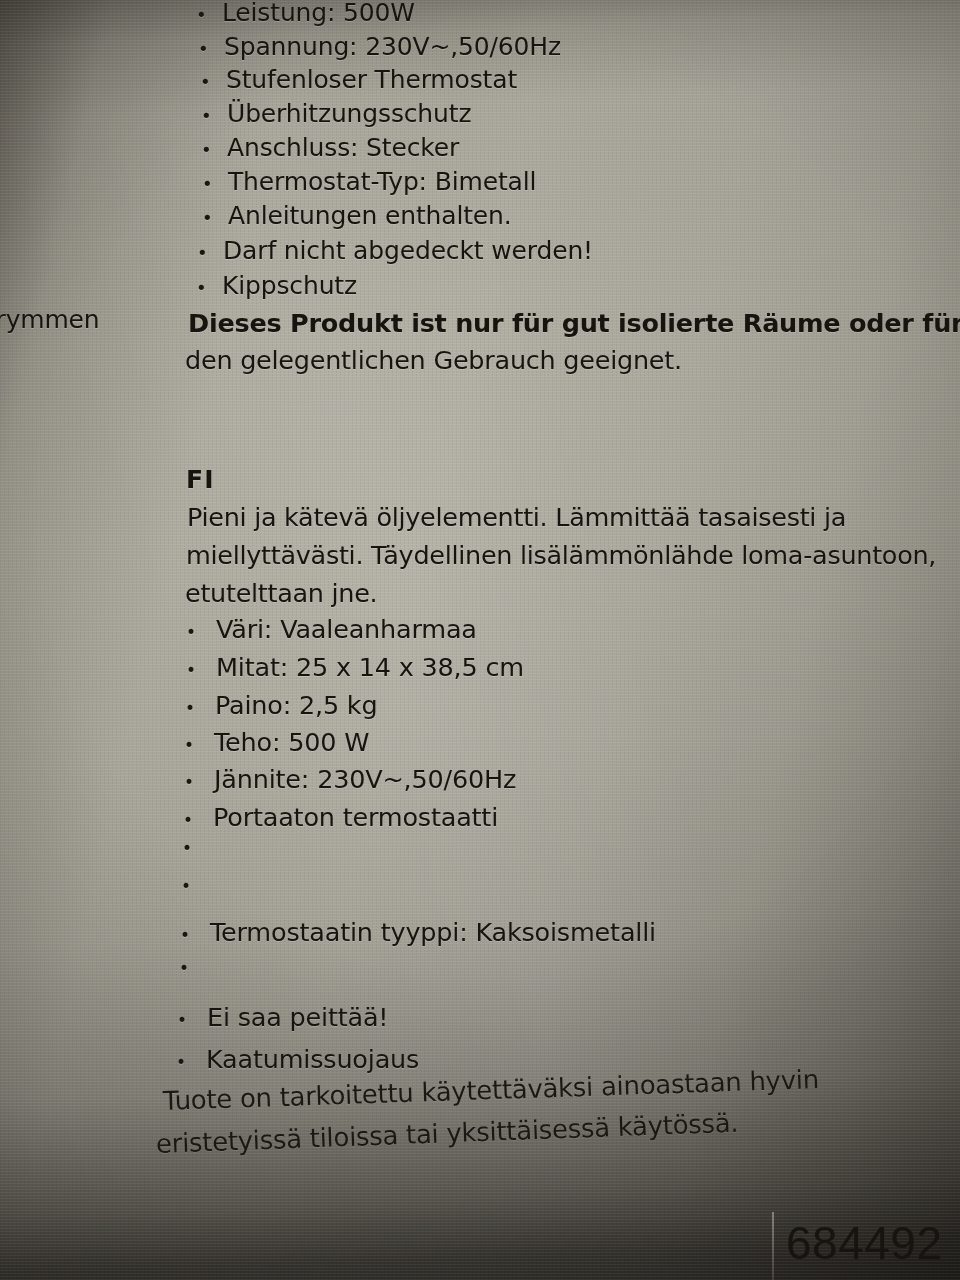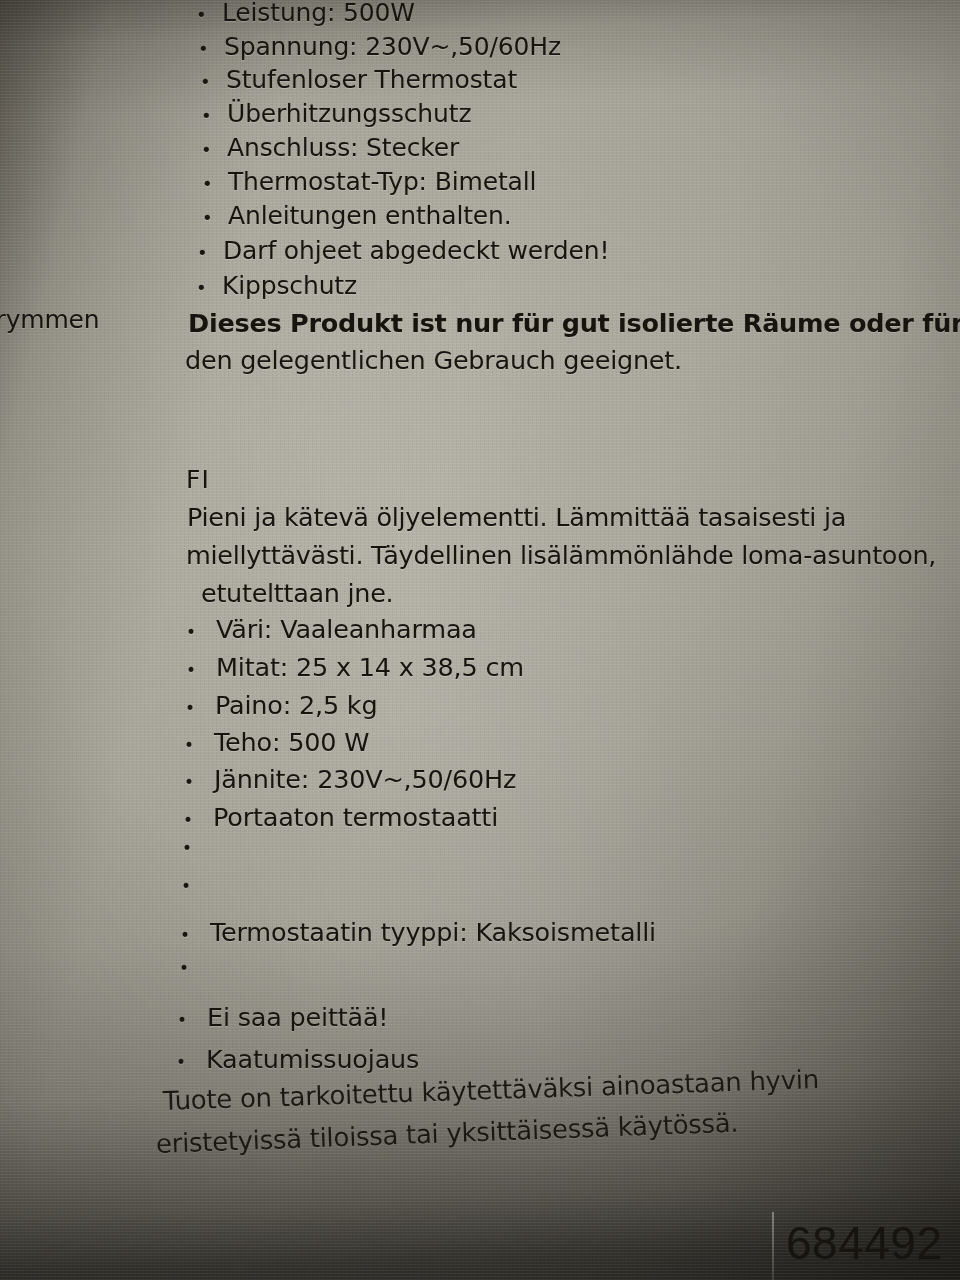--- a/index.html
+++ b/index.html
@@ -133,21 +133,21 @@
 
   
   .edge-word {
     font-size: 25px;
     letter-spacing: -0.2px;
   }
 
   
   .fi-head {
     font-size: 25px;
-    font-weight: 400;
+    font-weight: 700;
     letter-spacing: 1.2px;
   }
 
   
   .fi-para {
     font-size: 25.5px;
     letter-spacing: -0.3px;
   }
 
   
@@ -241,38 +241,38 @@
       <span class="txt">Thermostat-Typ: Bimetall</span>
     </div>
 
     <div class="line de-bullet bullet" style="left:202px; top:201px;">
       <span class="dot">•</span>
       <span class="txt">Anleitungen enthalten.</span>
     </div>
 
     <div class="line de-bullet bullet" style="left:197px; top:236px;">
       <span class="dot">•</span>
-      <span class="txt">Darf ohjeet abgedeckt werden!</span>
+      <span class="txt">Darf nicht abgedeckt werden!</span>
     </div>
 
     <div class="line de-bullet bullet" style="left:196px; top:271px;">
       <span class="dot">•</span>
       <span class="txt">Kippschutz</span>
     </div>
 
     <div class="line edge-word" style="left:-14px; top:305px;">trymmen</div>
 
     <div class="line de-para" style="left:188px; top:308px;font-weight:bold;">Dieses Produkt ist nur für gut isolierte Räume oder für</div>
     <div class="line de-para" style="left:185px; top:345px;">den gelegentlichen Gebrauch geeignet.</div>
 
     <div class="line fi-head" style="left:186px; top:465px;">FI</div>
 
     <div class="line fi-para" style="left:187px; top:502px;">Pieni ja kätevä öljyelementti. Lämmittää tasaisesti ja</div>
     <div class="line fi-para" style="left:186px; top:540px;">miellyttävästi. Täydellinen lisälämmönlähde loma-asuntoon,</div>
-    <div class="line fi-para" style="left:185px; top:578px;margin-left:16px;">etutelttaan jne.</div>
+    <div class="line fi-para" style="left:185px; top:578px;">etutelttaan jne.</div>
 
     <div class="line fi-bullet bullet" style="left:186px; top:614px;">
       <span class="dot">•</span>
       <span class="txt">Väri: Vaaleanharmaa</span>
     </div>
 
     <div class="line fi-bullet bullet" style="left:186px; top:652px;">
       <span class="dot">•</span>
       <span class="txt">Mitat: 25  x  14  x  38,5  cm</span>
     </div>

